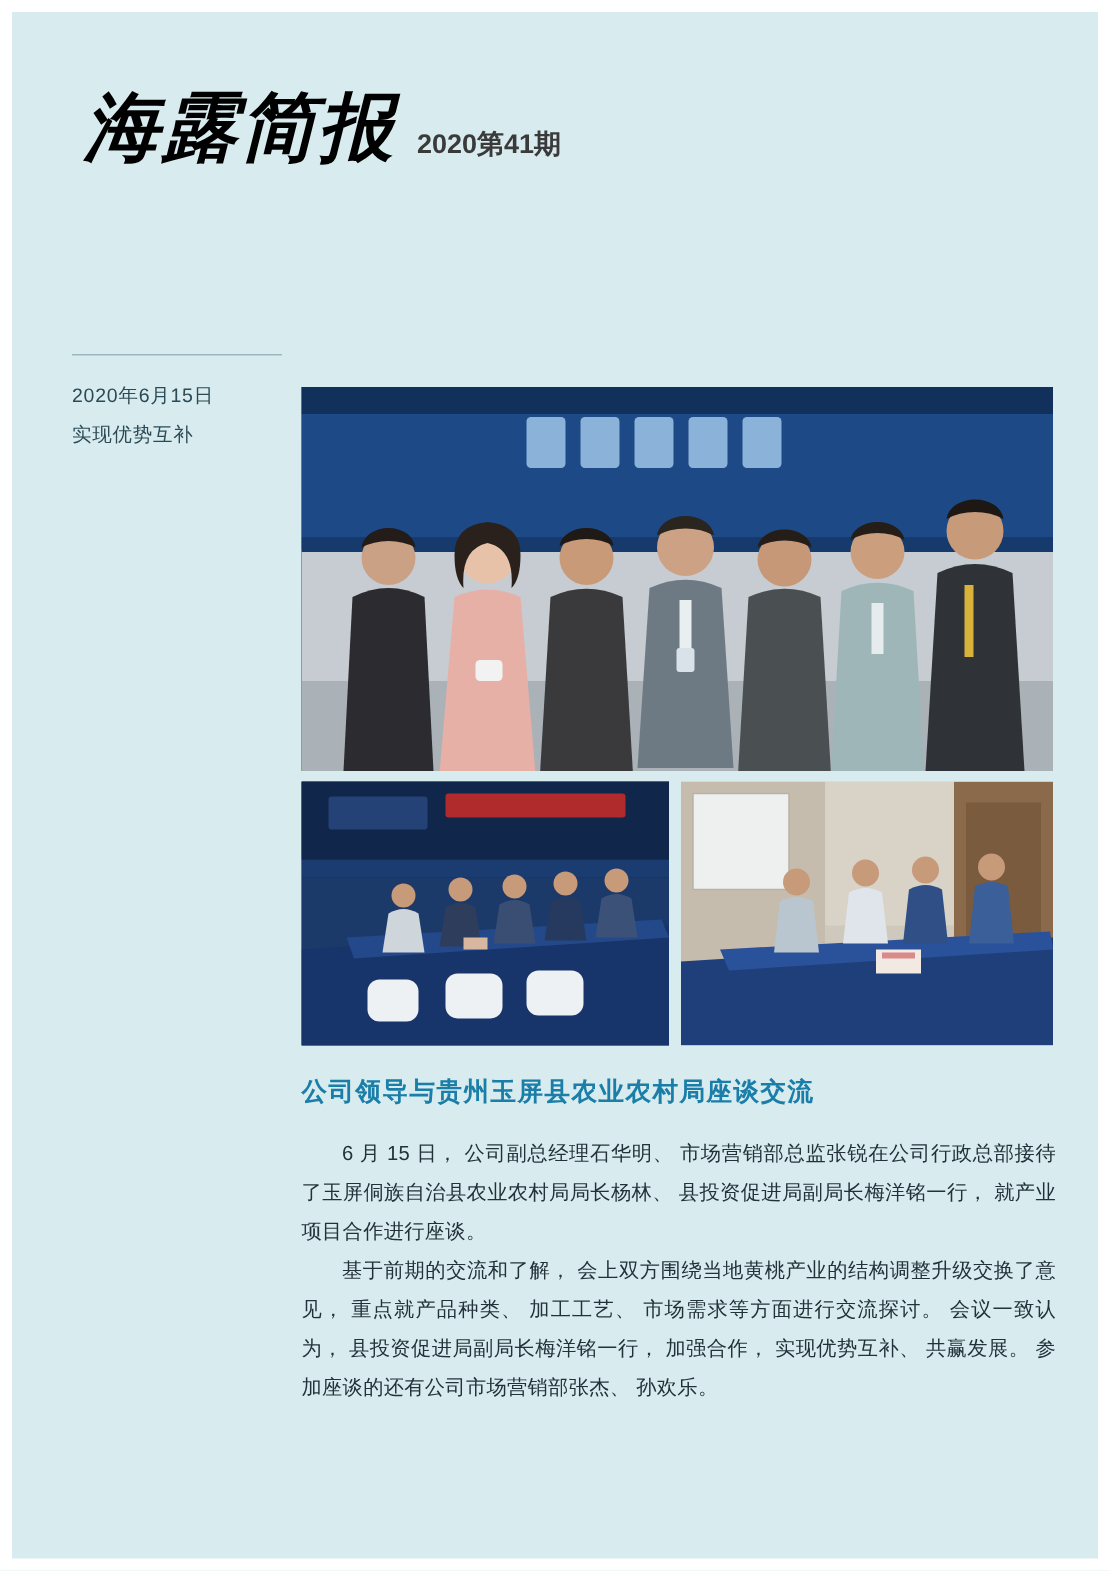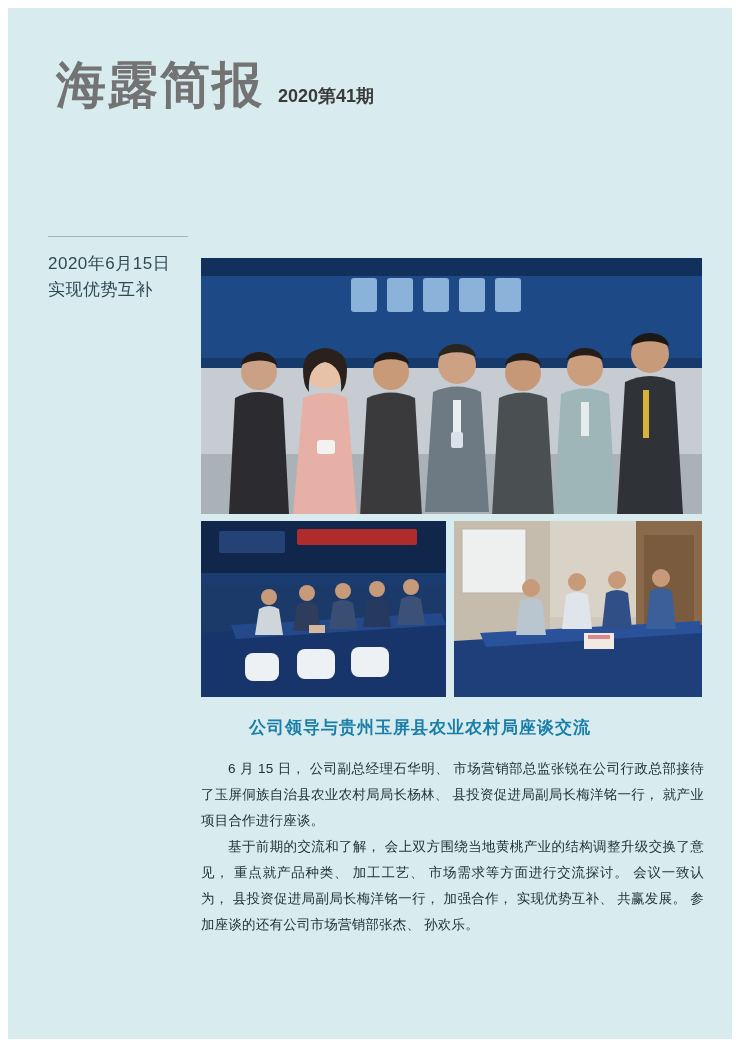--- a/index.html
+++ b/index.html
@@ -33,43 +33,44 @@
   .masthead {
     position: absolute;
     left: 48px;
     top: 52px;
     display: flex;
     align-items: baseline;
   }
   .masthead-title {
     font-size: 50px;
     font-weight: bold;
-    color: #737373;
+    color: #000000;
     letter-spacing: 2px;
     line-height: 1;
+    font-style: italic;
   }
   .masthead-issue {
     margin-left: 14px;
     font-size: 18px;
     font-weight: bold;
     color: #3a3a3a;
     letter-spacing: 0px;
     line-height: 1;
   }
   
   .meta {
     position: absolute;
     left: 40px;
     top: 228px;
     width: 140px;
     border-top: 1px solid #9ab9bf;
     padding-top: 14px;
   }
   .meta-line {
-    font-size: 17px;
+    font-size: 13px;
     color: #2c4a55;
     line-height: 26px;
     letter-spacing: 0.5px;
   }
   
   .photo-main {
     position: absolute;
     left: 193px;
     top: 250px;
     width: 501px;
@@ -98,21 +99,20 @@
   .photo svg { display: block; }
   
   .article-heading {
     position: absolute;
     left: 193px;
     top: 708px;
     font-size: 17px;
     font-weight: bold;
     color: #1a7ea8;
     letter-spacing: 1px;
-    margin-left: 48px;
   }
   .article-body {
     position: absolute;
     left: 193px;
     top: 748px;
     width: 503px;
     font-size: 13.5px;
     color: #23323a;
     line-height: 26px;
     text-align: justify;

